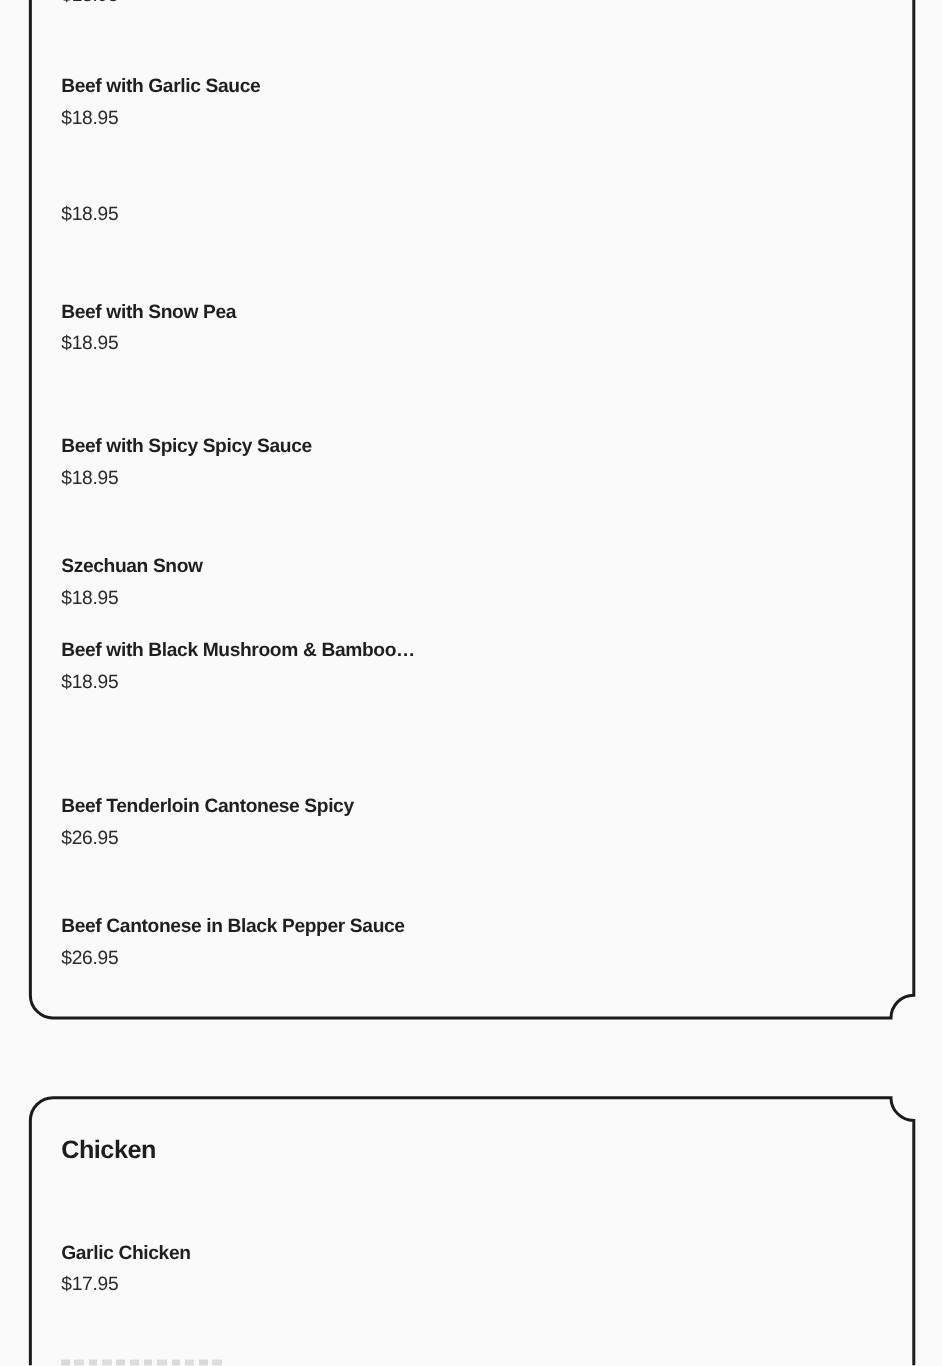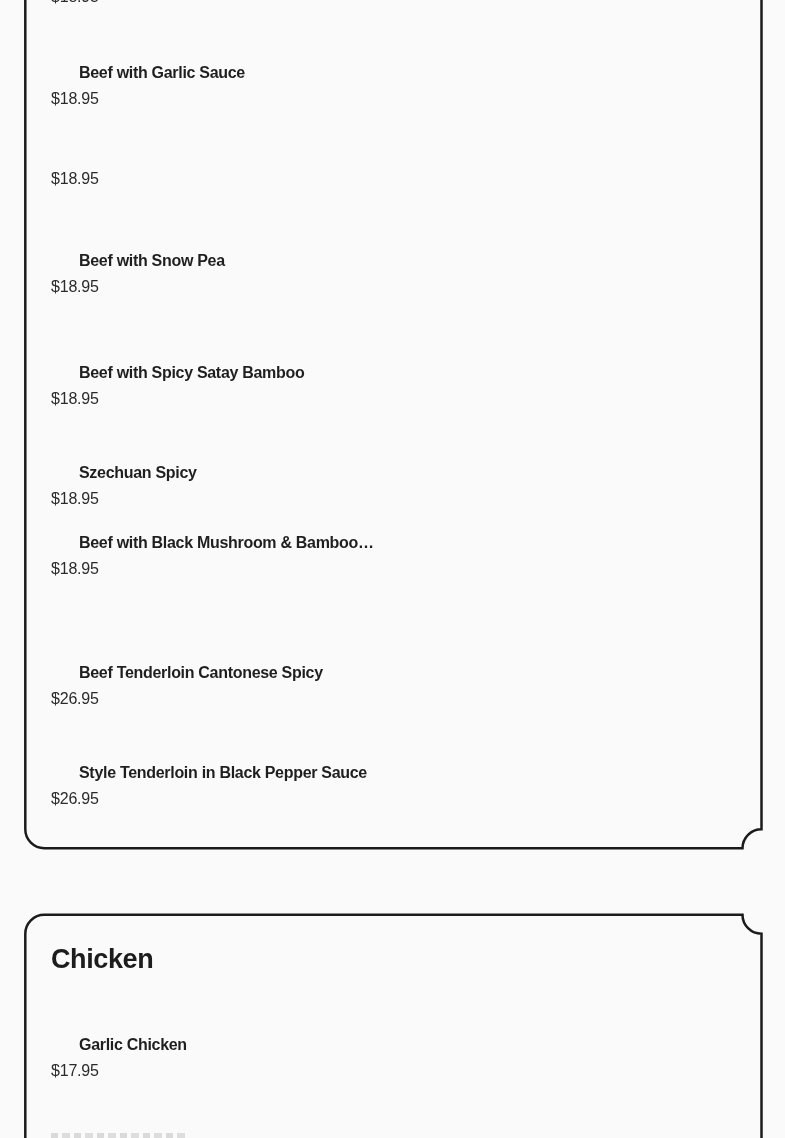--- a/index.html
+++ b/index.html
@@ -27,21 +27,20 @@
     left: 51px;
     width: 660px;
   }
   .item-title {
     font-size: 16px;
     font-weight: bold;
     line-height: 20px;
     color: #1f1f1f;
     letter-spacing: -0.3px;
     white-space: nowrap;
-    margin-left: 28px;
   }
   .item-price {
     margin-top: 6px;
     font-size: 16px;
     font-weight: 400;
     line-height: 20px;
     color: #2b2b2b;
     letter-spacing: -0.2px;
   }
   .partial-price-top {
@@ -51,21 +50,21 @@
     font-size: 16px;
     font-weight: 400;
     line-height: 20px;
     color: #2b2b2b;
     letter-spacing: -0.2px;
   }
   .section-heading {
     position: absolute;
     left: 51px;
     top: 941px;
-    font-size: 27px;
+    font-size: 21px;
     font-weight: bold;
     line-height: 36px;
     color: #1d1d1d;
     letter-spacing: -0.4px;
   }
   .partial-item-sliver {
     position: absolute;
     left: 51px;
     top: 1133px;
     width: 137px;
@@ -99,41 +98,41 @@
   <div class="menu-item" style="top:163px">
     <div class="item-price">$18.95</div>
   </div>
 
   <div class="menu-item" style="top:251px">
     <div class="item-title">Beef with Snow Pea</div>
     <div class="item-price">$18.95</div>
   </div>
 
   <div class="menu-item" style="top:363px">
-    <div class="item-title">Beef with Spicy Satay Bamboo</div>
+    <div class="item-title">Beef with Spicy Spicy Sauce</div>
     <div class="item-price">$18.95</div>
   </div>
 
   <div class="menu-item" style="top:463px">
-    <div class="item-title">Szechuan Spicy</div>
+    <div class="item-title">Szechuan Snow</div>
     <div class="item-price">$18.95</div>
   </div>
 
   <div class="menu-item" style="top:533px">
     <div class="item-title">Beef with Black Mushroom &amp; Bamboo…</div>
     <div class="item-price">$18.95</div>
   </div>
 
   <div class="menu-item" style="top:663px">
     <div class="item-title">Beef Tenderloin Cantonese Spicy</div>
     <div class="item-price">$26.95</div>
   </div>
 
   <div class="menu-item" style="top:763px">
-    <div class="item-title">Style Tenderloin in Black Pepper Sauce</div>
+    <div class="item-title">Beef Cantonese in Black Pepper Sauce</div>
     <div class="item-price">$26.95</div>
   </div>
 
 </div>
 
 <div>
 
   <div class="section-heading">Chicken</div>
 
   <div class="menu-item" style="top:1035px">

